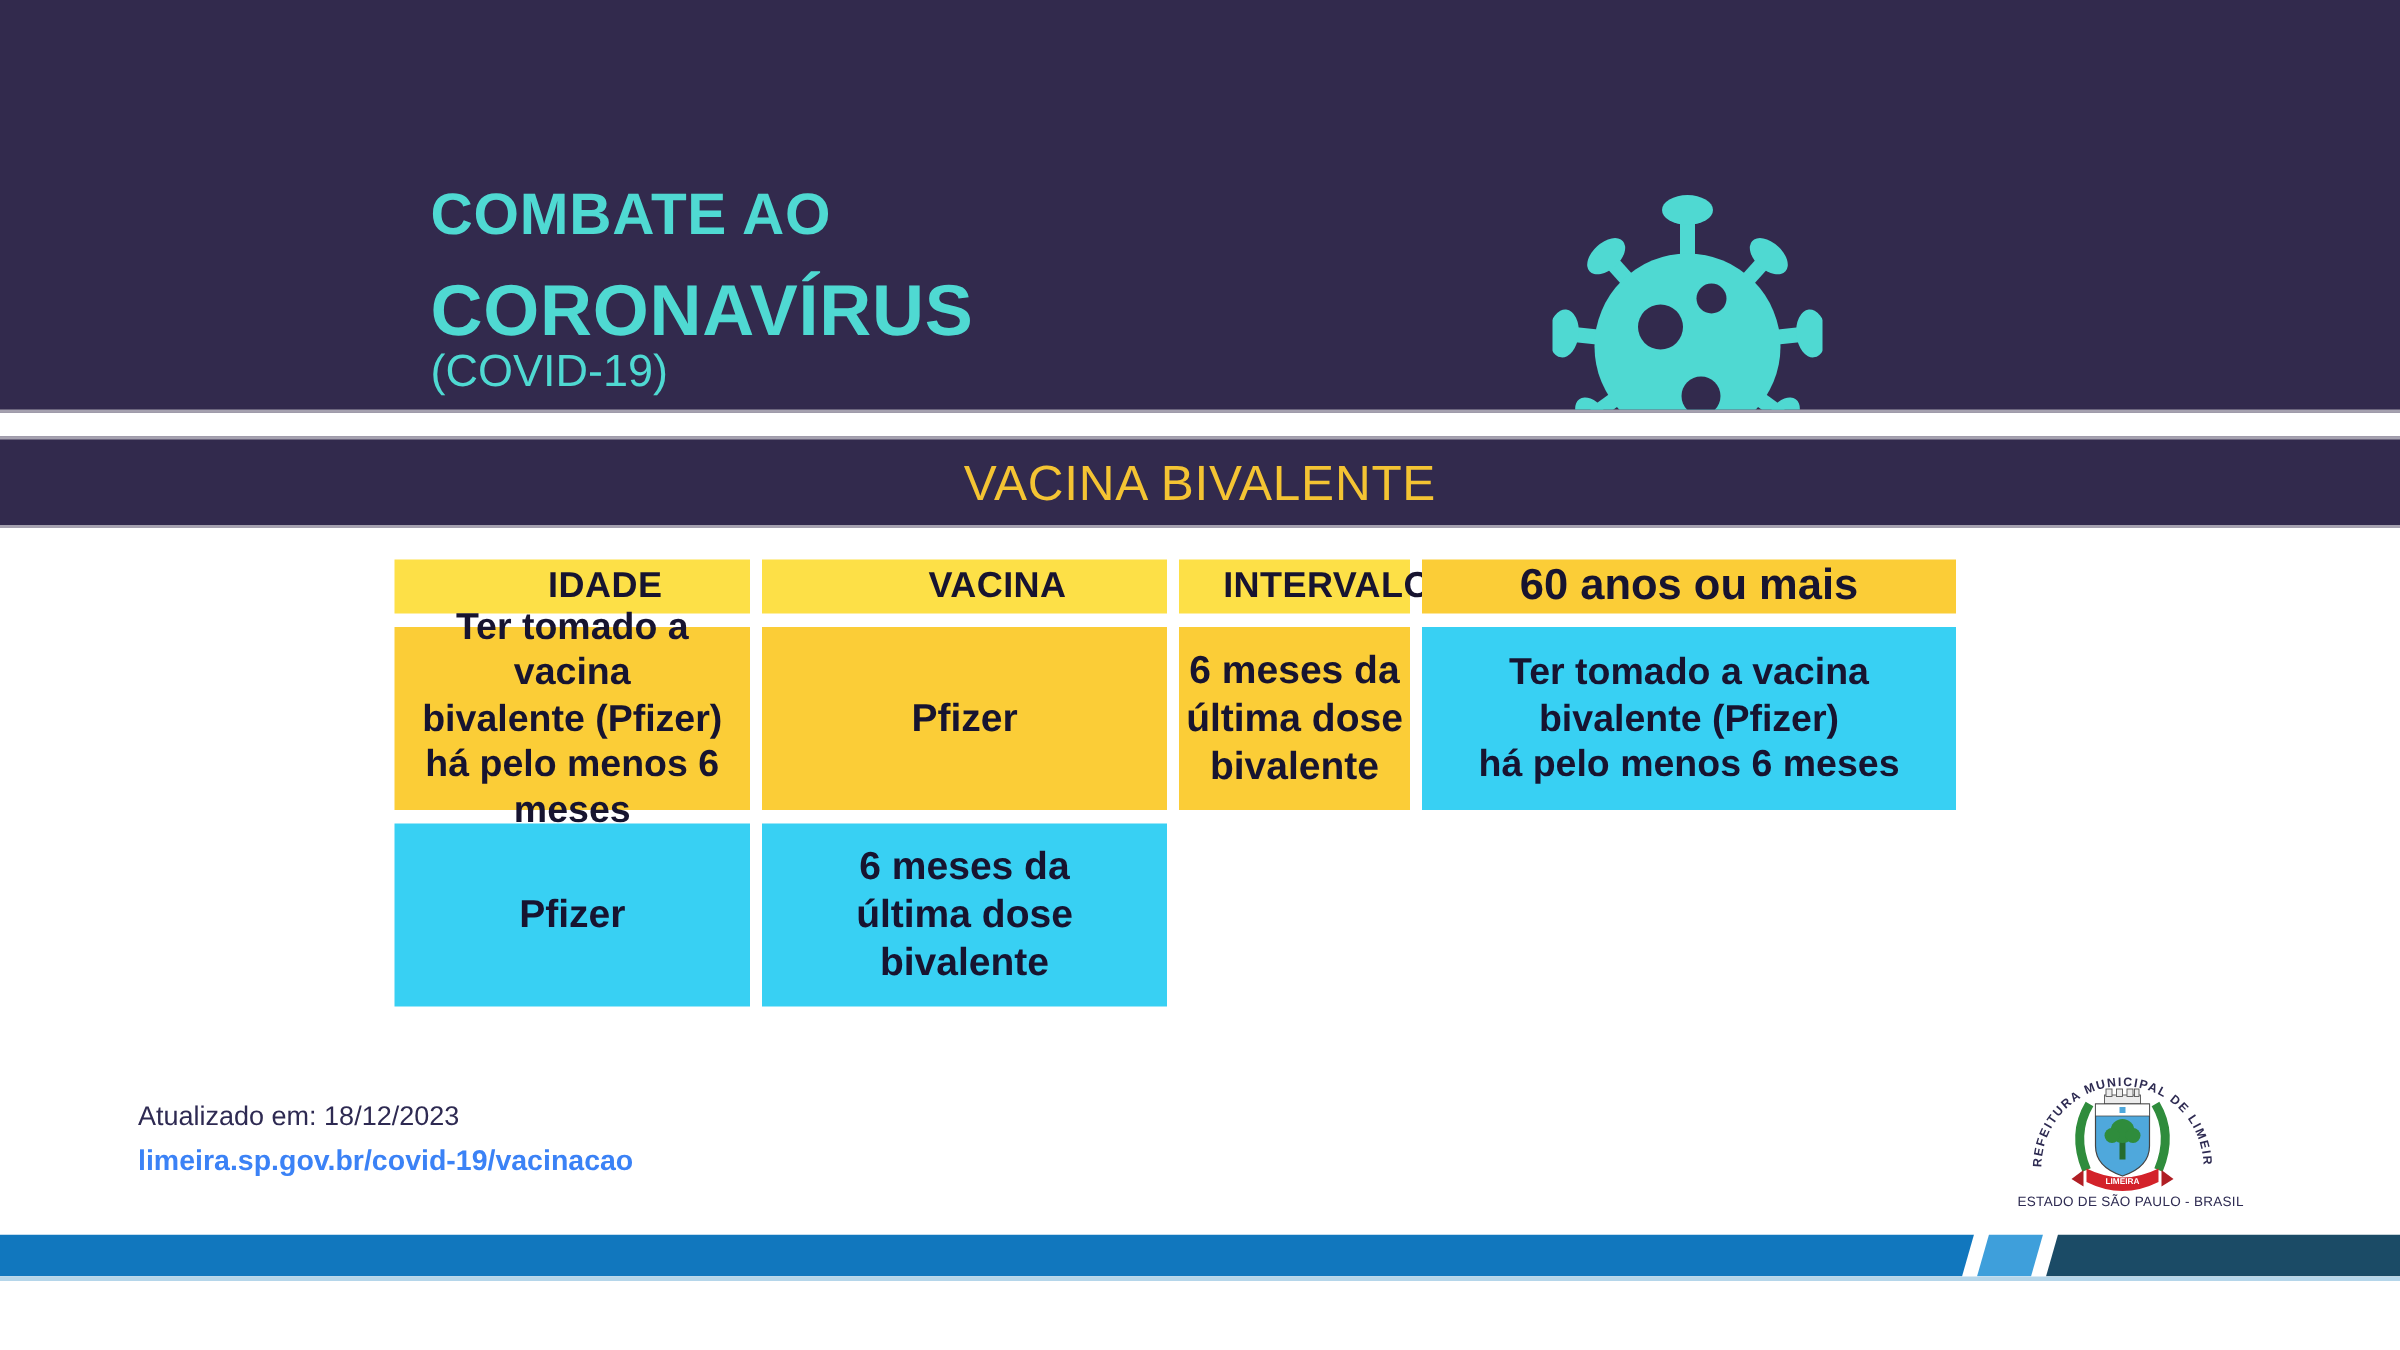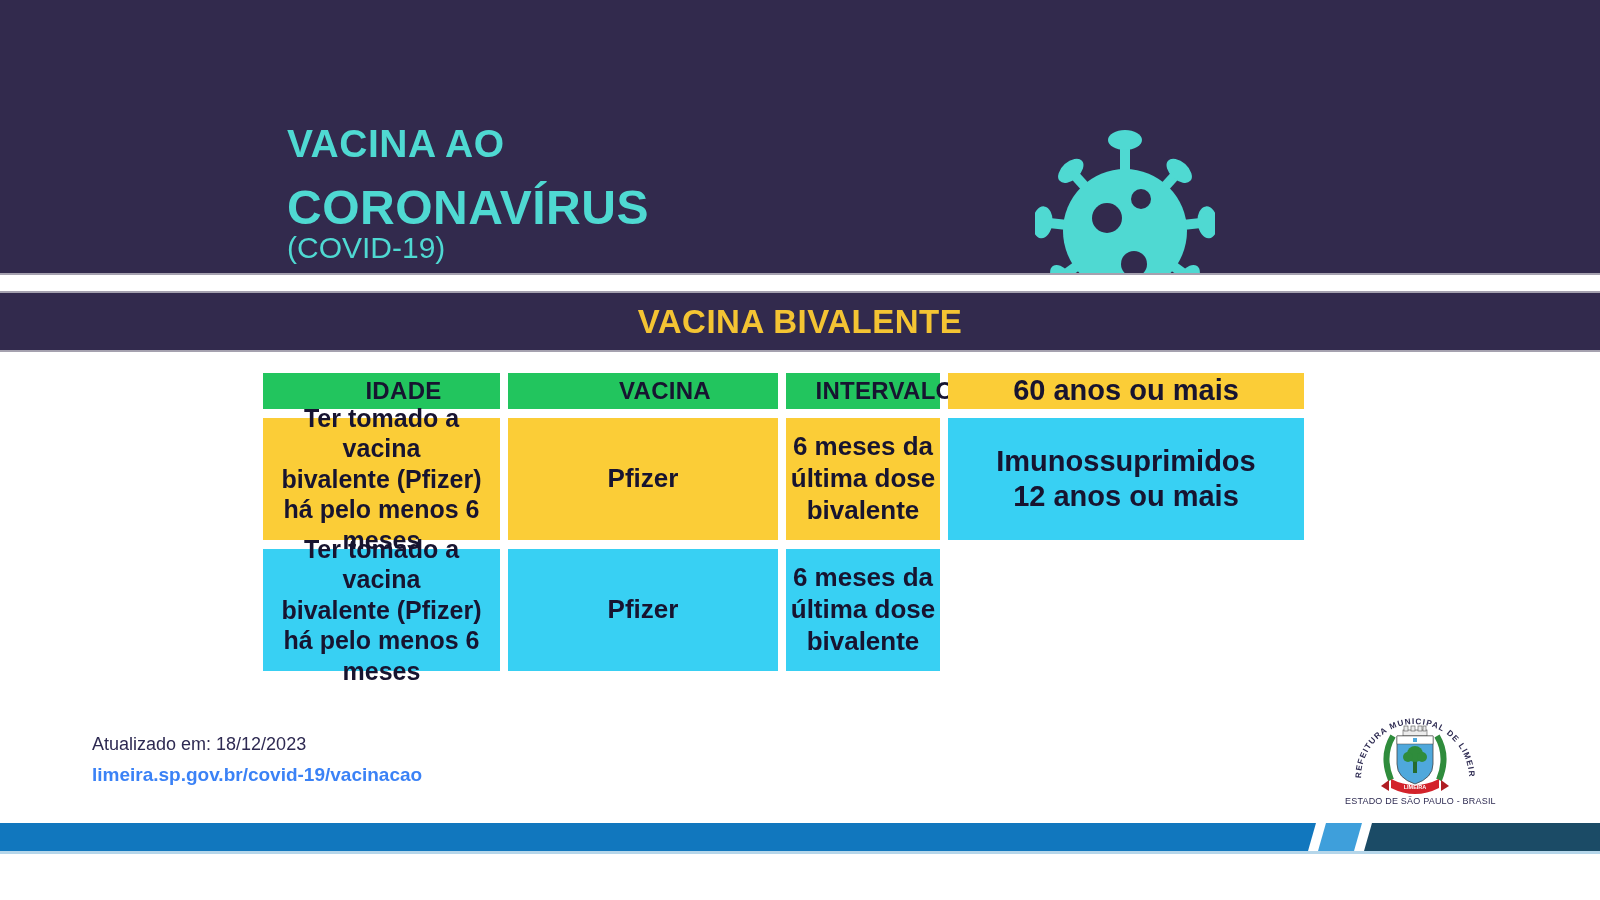--- a/index.html
+++ b/index.html
@@ -17,32 +17,32 @@
   .t2 { font-size:48px; font-weight:800; line-height:45px; letter-spacing:0.5px;margin-top:20px; }
   .t3 { font-size:30px; font-weight:400; line-height:36px; }
   .virus { position:absolute; left:1035px; top:128px; }
 
   
   .banner {
     position:absolute; left:0; top:291px; width:1600px; height:61px;
     background:#322A4D; display:flex; align-items:center; justify-content:center;
     border-top:2px solid #A5A1AF; border-bottom:2px solid #A5A1AF; box-sizing:border-box;
   }
-  .banner-label { color:#F4C433; font-size:33px; font-weight:bold; letter-spacing:0.5px;text-align:center; }
+  .banner-label { color:#F4C433; font-size:33px; font-weight:normal; letter-spacing:0.5px;text-align:center; }
 
   
   .vtable {
     position:absolute; left:263px; top:373px;
     display:grid;
     grid-template-columns:237px 270px 154px 356px;
     grid-template-rows:36px 122px 122px;
     column-gap:8px; row-gap:9px;
   }
   .th {
-    background:#22c55e; color:#171430; font-weight:bold; font-size:24px;
+    background:#fde047; color:#171430; font-weight:bold; font-size:24px;
     display:flex; align-items:center; justify-content:center; letter-spacing:0.3px;padding-left:44px;
   }
   .td {
     color:#171430; font-size:25px; line-height:1.22;
     display:flex; align-items:center; justify-content:center;
     text-align:center; white-space:pre-line;font-weight:bold;
   }
   .td-idade { font-size:29px; }
   .td-vacina, .td-intervalo { font-size:26px; }
   .row-yellow { background:#FBCD37; }
@@ -61,21 +61,21 @@
   .stripes { position:absolute; left:0; top:823px; width:1600px; height:28px; }
   .hairline { position:absolute; left:0; top:851px; width:1600px; height:3px; background:#B5D6EA; }
 </style>
 </head>
 <body>
 
 <div class="canvas">
 
   <header class="top-band">
     <div class="title">
-      <div class="t1">VACINA AO</div>
+      <div class="t1">COMBATE AO</div>
       <div class="t2">CORONAVÍRUS</div>
       <div class="t3">(COVID-19)</div>
     </div>
     <svg class="virus" width="180" height="150" viewBox="0 0 180 150">
       <g fill="#4FD9D2">
         <g transform="rotate(0 90 103)">
             <rect x="85" y="14" width="10" height="38"></rect>
             <ellipse cx="90" cy="12" rx="17" ry="10"></ellipse>
           </g>
         <g transform="rotate(42 90 103)">
@@ -123,22 +123,20 @@
 
     <div class="td td-idade row-yellow">60 anos ou mais</div>
     <div class="td row-yellow">Ter tomado a vacina
 bivalente (Pfizer)
 há pelo menos 6 meses</div>
     <div class="td td-vacina row-yellow">Pfizer</div>
     <div class="td td-intervalo row-yellow">6 meses da
 última dose
 bivalente</div>
 
-    <div class="td td-idade row-cyan">Imunossuprimidos
-12 anos ou mais</div>
     <div class="td row-cyan">Ter tomado a vacina
 bivalente (Pfizer)
 há pelo menos 6 meses</div>
     <div class="td td-vacina row-cyan">Pfizer</div>
     <div class="td td-intervalo row-cyan">6 meses da
 última dose
 bivalente</div>
   </main>
 
   <div class="footer-updated">Atualizado em: 18/12/2023</div>

